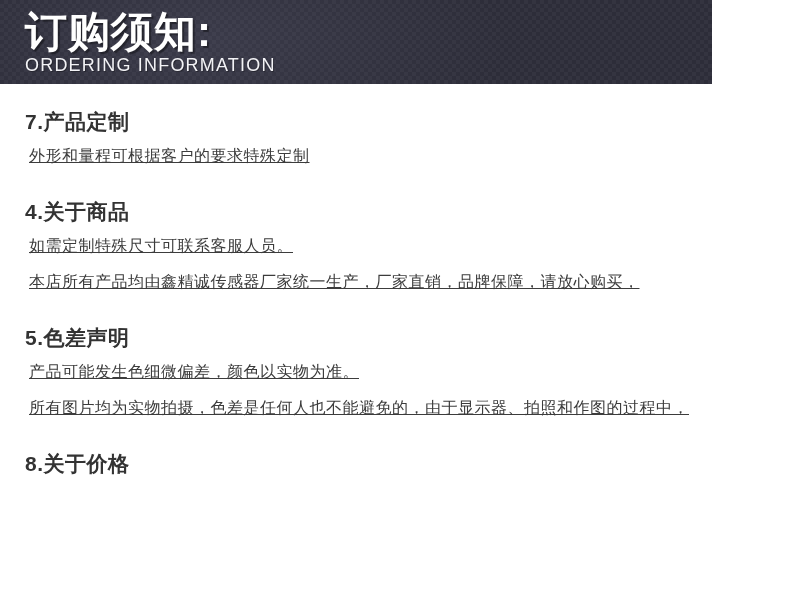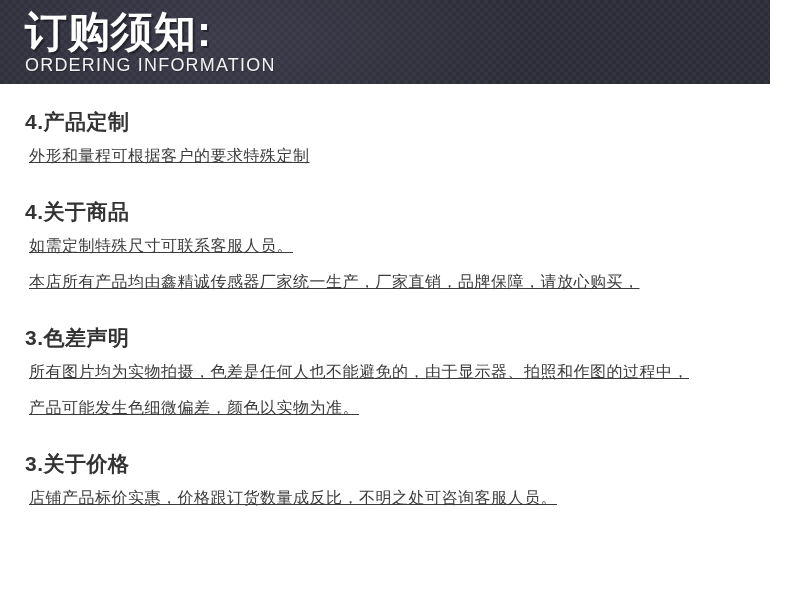--- a/index.html
+++ b/index.html
@@ -10,21 +10,21 @@
   body {
     width: 790px;
     height: 593px;
     overflow: hidden;
     font-family: "Liberation Sans", "DejaVu Sans", sans-serif;
     color: #3c3c3c;
   }
   
   .banner {
     box-sizing: border-box;
-    width: 770px;
+    width: 712px;
     height: 84px;
     padding: 10px 2px 0 25px;
     background-color: #2d2d39;
     background-image:
       radial-gradient(ellipse 430px 170px at 28% 48%, rgba(130,130,160,0.16), rgba(0,0,0,0) 72%),
       repeating-conic-gradient(rgba(255,255,255,0.035) 0% 25%, rgba(0,0,0,0) 0% 50%);
     background-size: auto, 8px 8px;
   }
   .banner-title {
     margin: 0;
@@ -71,34 +71,33 @@
 <body>
 
 <header class="banner">
   <h1 class="banner-title">订购须知:</h1>
   <div class="banner-sub">ORDERING INFORMATION</div>
 </header>
 
 <main class="content">
 
   <section class="sec">
-    <h2 class="sec-title">4.产品定制</h2>
+    <h2 class="sec-title">7.产品定制</h2>
     <p class="sec-line">外形和量程可根据客户的要求特殊定制</p>
   </section>
 
   <section class="sec">
     <h2 class="sec-title">4.关于商品</h2>
     <p class="sec-line">如需定制特殊尺寸可联系客服人员。</p>
     <p class="sec-line">本店所有产品均由鑫精诚传感器厂家统一生产，厂家直销，品牌保障，请放心购买，</p>
   </section>
 
   <section class="sec">
-    <h2 class="sec-title">3.色差声明</h2>
+    <h2 class="sec-title">5.色差声明</h2>
+    <p class="sec-line">产品可能发生色细微偏差，颜色以实物为准。</p>
     <p class="sec-line">所有图片均为实物拍摄，色差是任何人也不能避免的，由于显示器、拍照和作图的过程中，</p>
-    <p class="sec-line">产品可能发生色细微偏差，颜色以实物为准。</p>
   </section>
 
   <section class="sec">
-    <h2 class="sec-title">3.关于价格</h2>
-    <p class="sec-line">店铺产品标价实惠，价格跟订货数量成反比，不明之处可咨询客服人员。</p>
+    <h2 class="sec-title">8.关于价格</h2>
   </section>
 
 </main>
 
 </body></html>

